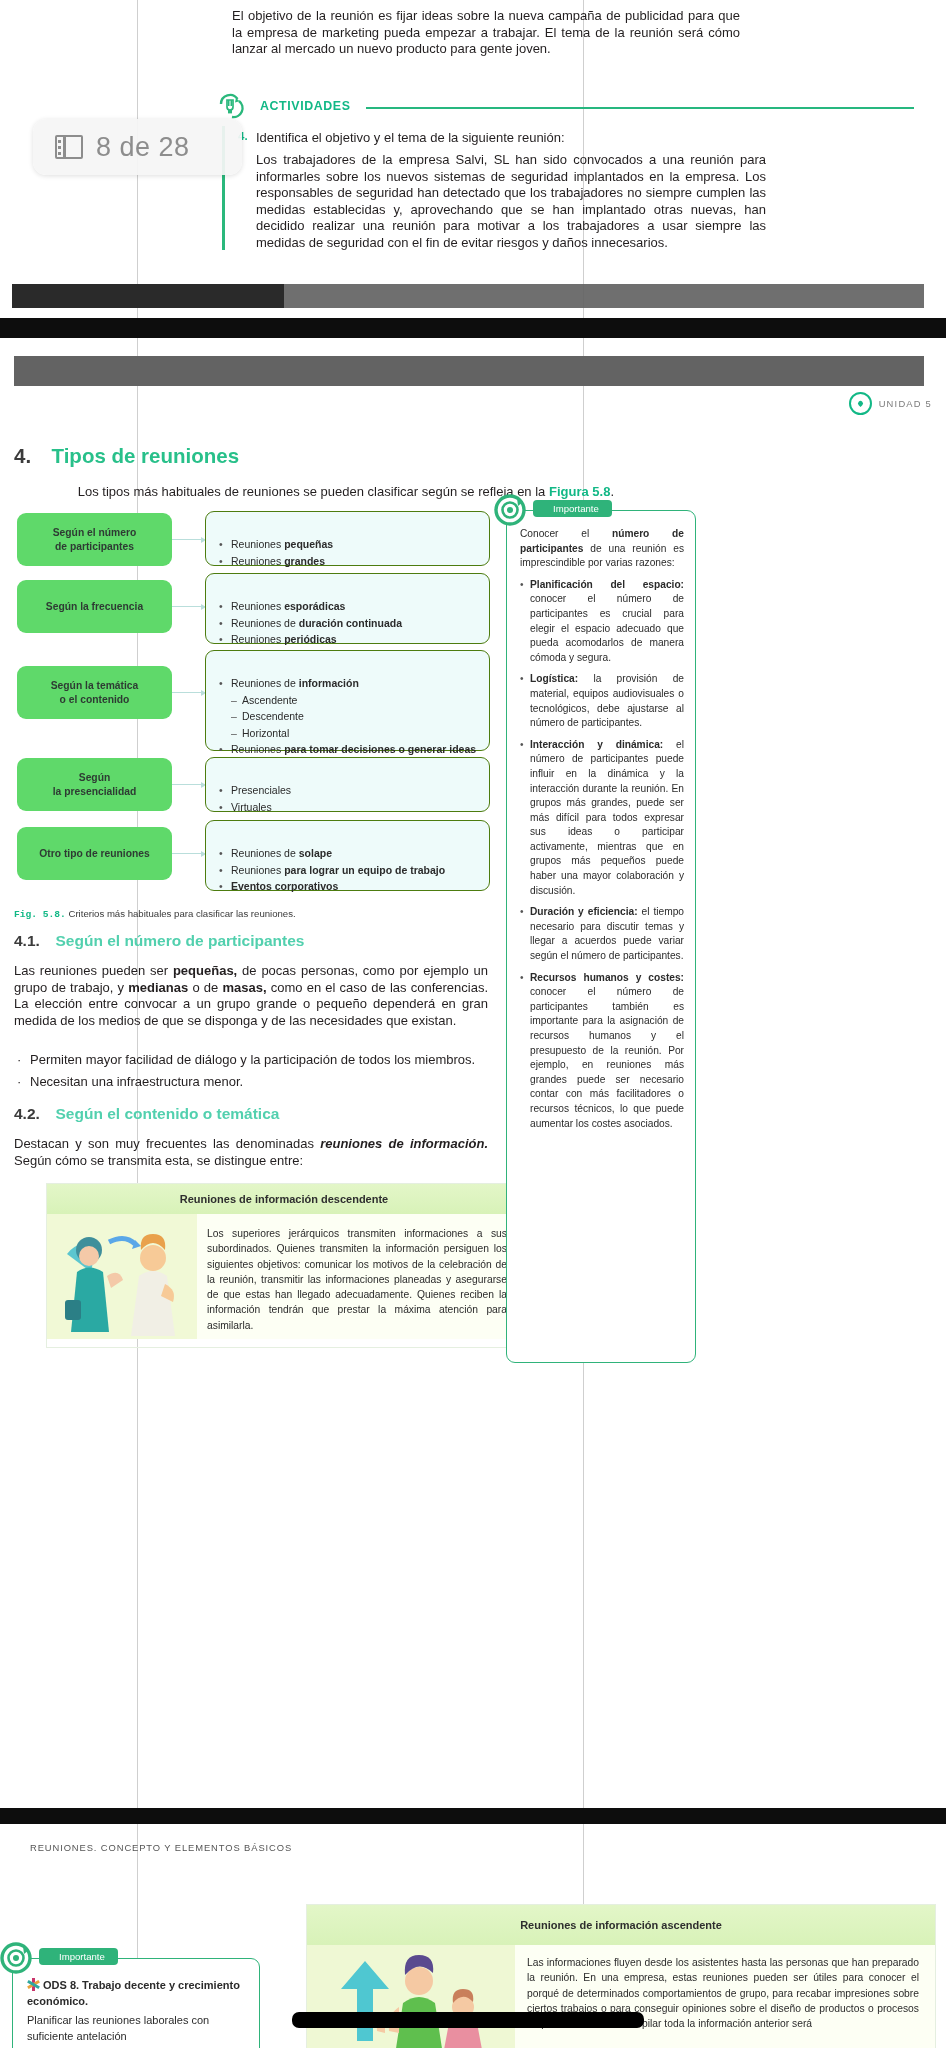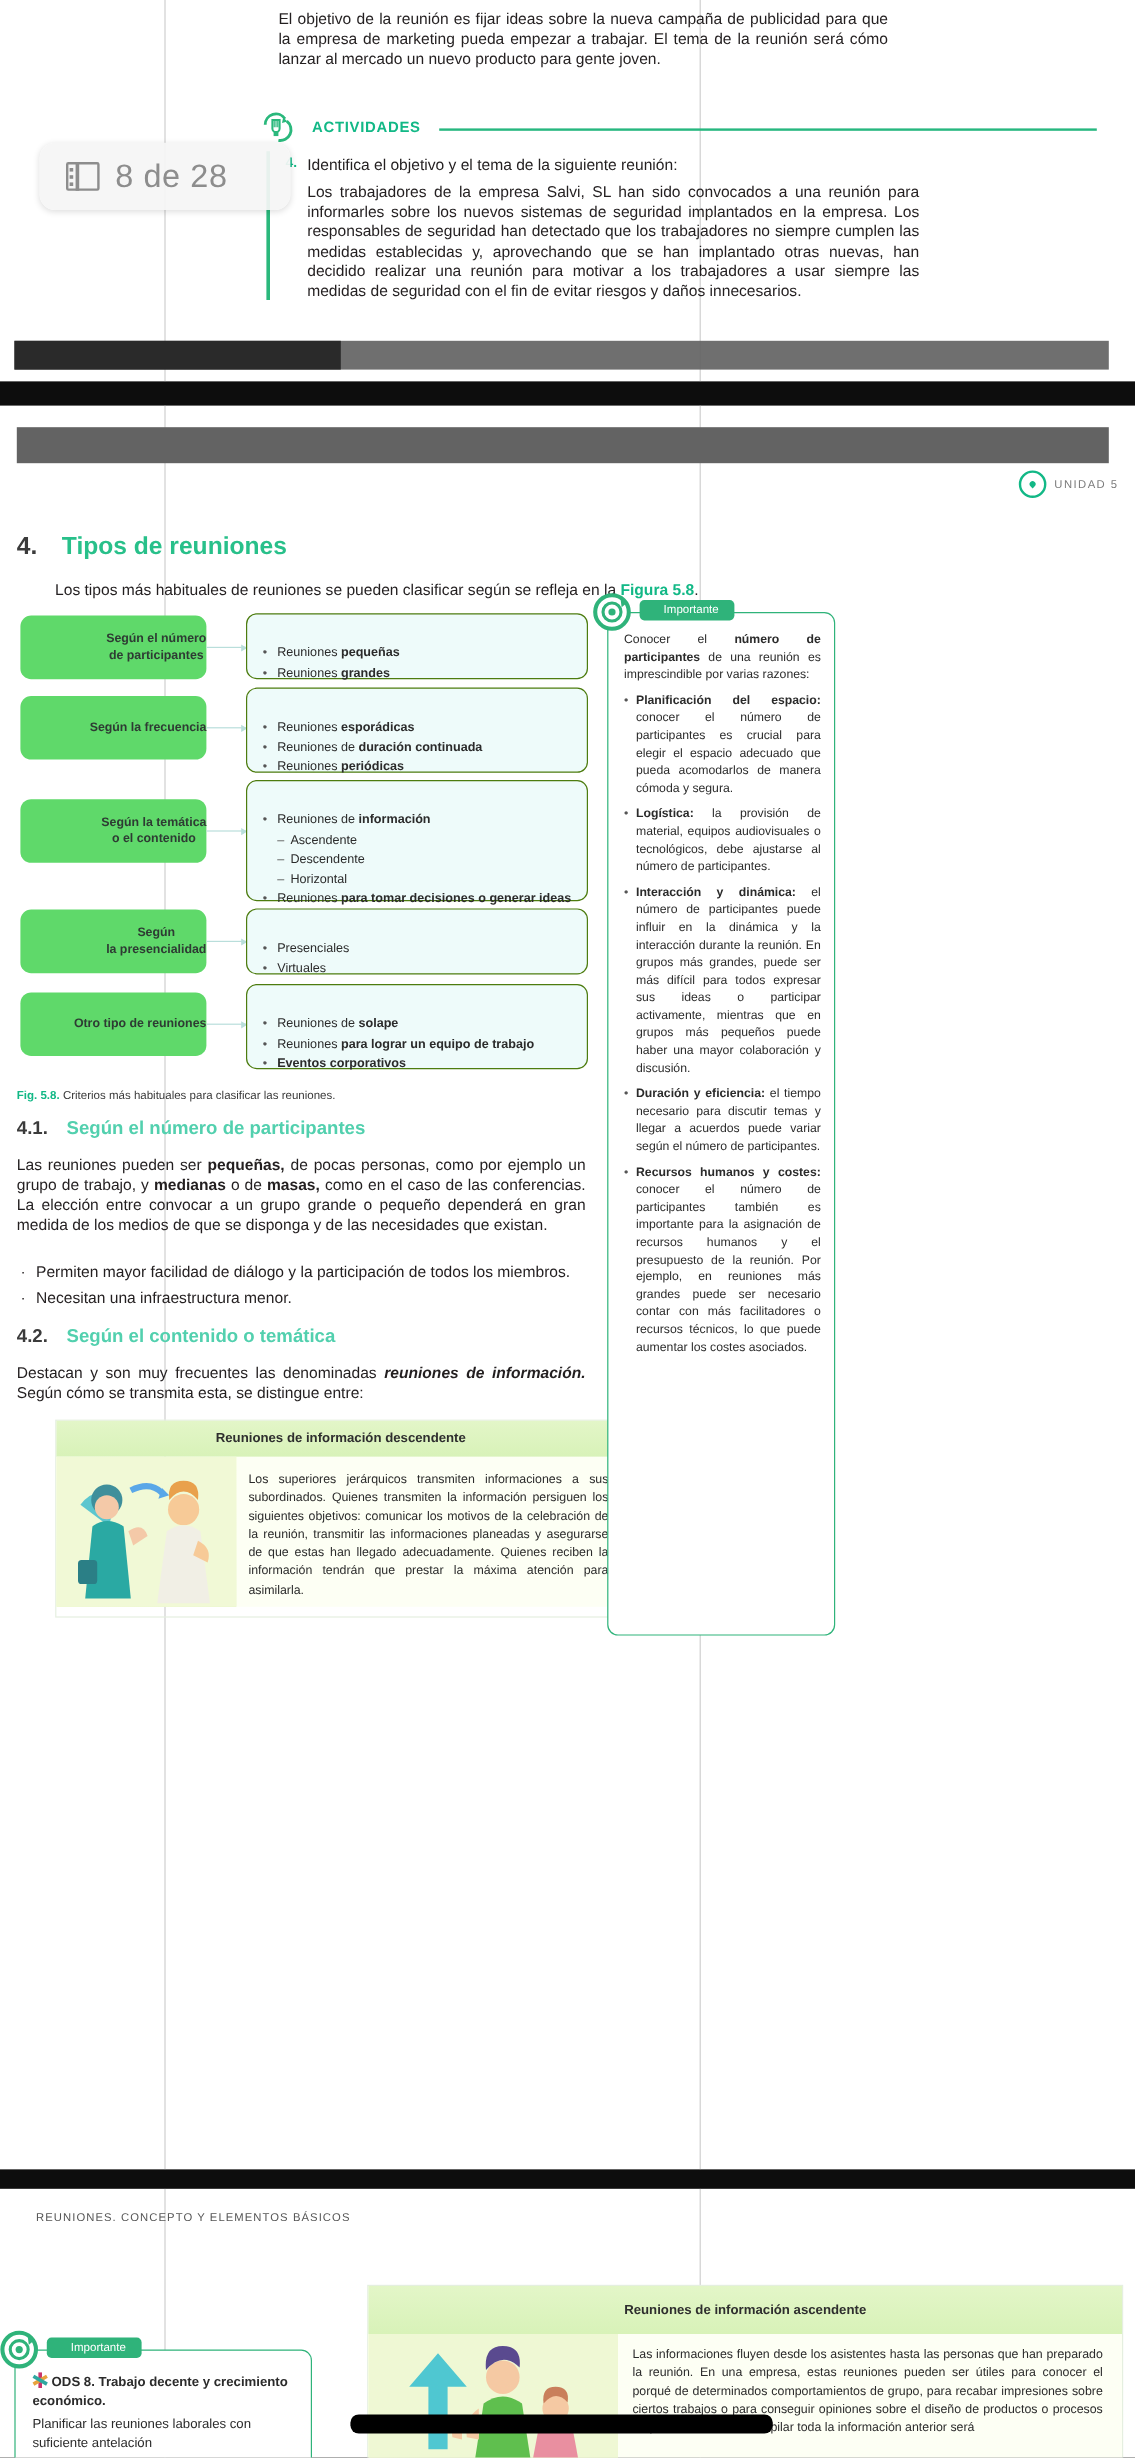--- a/index.html
+++ b/index.html
@@ -61,37 +61,37 @@
                transform:rotate(-45deg);background:#12b886;}
 
   
   .h1{position:absolute;font-size:20.5px;font-weight:bold;color:#28c08a;}
   .h1 .num{color:#3b3b3b;}
   .h2{position:absolute;font-size:15.5px;font-weight:bold;color:#52d0ae;}
   .h2 .num{color:#3b3b3b;}
 
   
   .gbox{position:absolute;border-radius:9px;background:#5fd96a;
-        display:flex;align-items:center;justify-content:flex-end;text-align:center;
+        display:flex;align-items:center;justify-content:center;text-align:center;
         font-size:10.3px;font-weight:bold;color:#2e3b33;line-height:14px;}
   .lbox{position:absolute;border-radius:9px;background:#eefbfa;
         border:1px solid #4d7c0f;box-sizing:border-box;padding:24px 12px;}
   .lbox ul{margin:0;padding:0;list-style:none;}
   .lbox li{font-size:10.5px;line-height:16.5px;color:#2b2b2b;
            padding-left:13px;position:relative;}
   .lbox li:before{content:"•";position:absolute;left:1px;color:#555;}
   .lbox li.dash{padding-left:24px;}
   .lbox li.dash:before{content:"–";left:13px;}
   .connector{position:absolute;height:1px;background:#b9dedb;}
   .connector:after{content:"";position:absolute;right:-1px;top:-2.5px;
                    border-left:5px solid #b9dedb;border-top:3px solid transparent;
                    border-bottom:3px solid transparent;}
 
   .figcap{position:absolute;font-size:9.6px;color:#3a3a3a;}
-  .figcap .fg{color:#12b886;font-weight:bold;}
+  .figcap .fg{color:#12b886;font-weight:bold;font-family:Liberation Mono, monospace;}
 
   
   .card{position:absolute;border:1px solid #e5efe0;box-sizing:border-box;}
   .card-head{background:linear-gradient(180deg,#e3f6c8,#d8f2b8);
              text-align:center;font-size:11px;font-weight:bold;color:#2e2e2e;
              padding:9px 0;}
   .card-body{background:#fdfff4;display:flex;}
   .card-ill{width:150px;flex:0 0 150px;position:relative;overflow:hidden;
             background:linear-gradient(160deg,#f4fbd8,#e8f6c6);}
   .card-txt{flex:1;padding:12px 14px 10px 10px;font-size:10.3px;line-height:15.3px;
@@ -181,21 +181,21 @@
         </span>
     <span class="unit-txt">UNIDAD 5</span>
   </div>
 
   <div class="h1" style="left:14px;top:106px;">
     <span class="num">4.</span>
     <span style="display:inline-block;width:9px"></span>
     <span>Tipos de reuniones</span>
   </div>
 
-  <div class="p" style="left:14px;top:146px;width:600px;position:absolute;text-align:center;">
+  <div class="p" style="left:14px;top:146px;width:600px;position:absolute;text-align:right;">
     <span>Los tipos más habituales de reuniones se pueden clasificar según se refleja en la </span><b class="teal">Figura 5.8</b><span>.</span>
   </div>
 
   <div>
 
     <div class="gbox" style="left:17px;top:175px;width:155px;height:53px;">
       <span>Según el número<br>de participantes</span>
         </div>
     <div class="connector" style="left:172px;top:201px;width:33px;"></div>
     <div class="lbox" style="left:205px;top:173px;width:285px;height:55px;">

